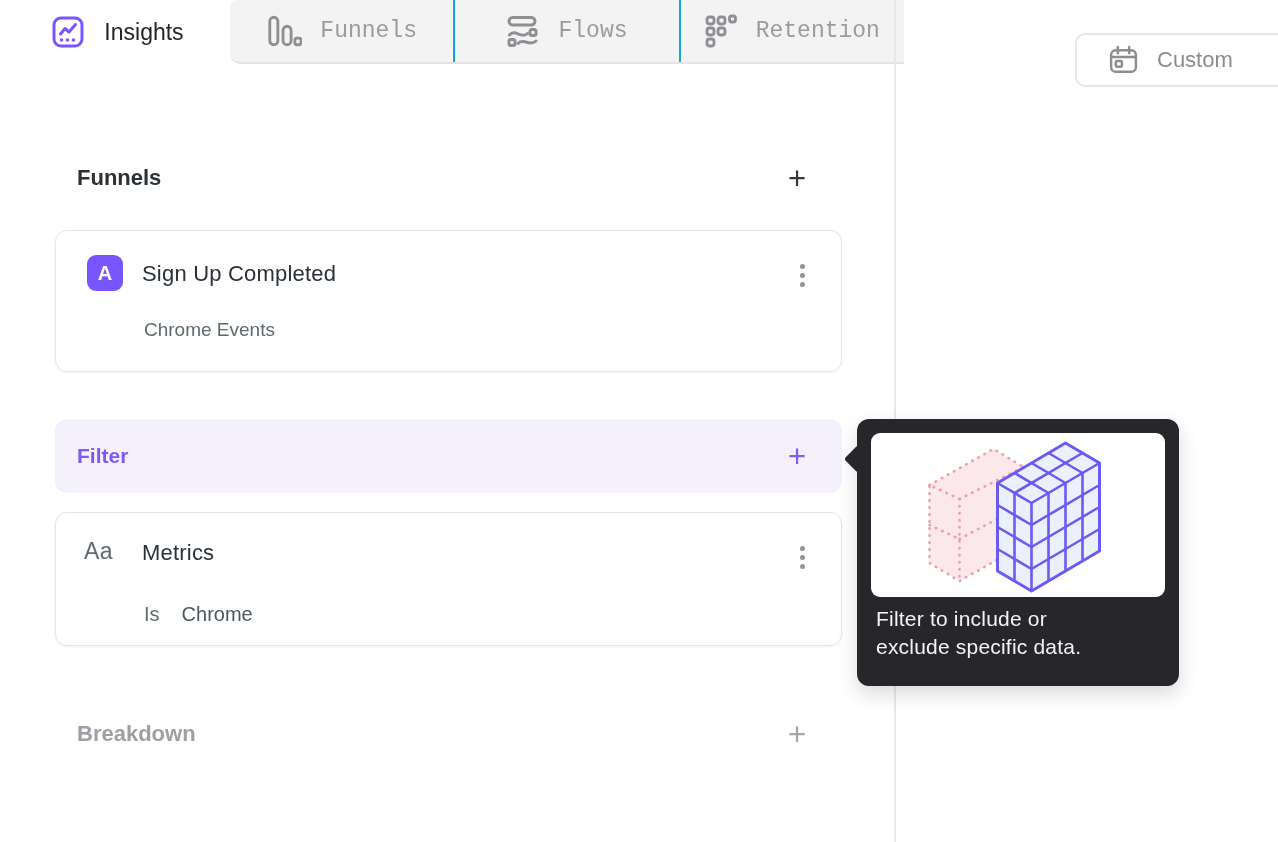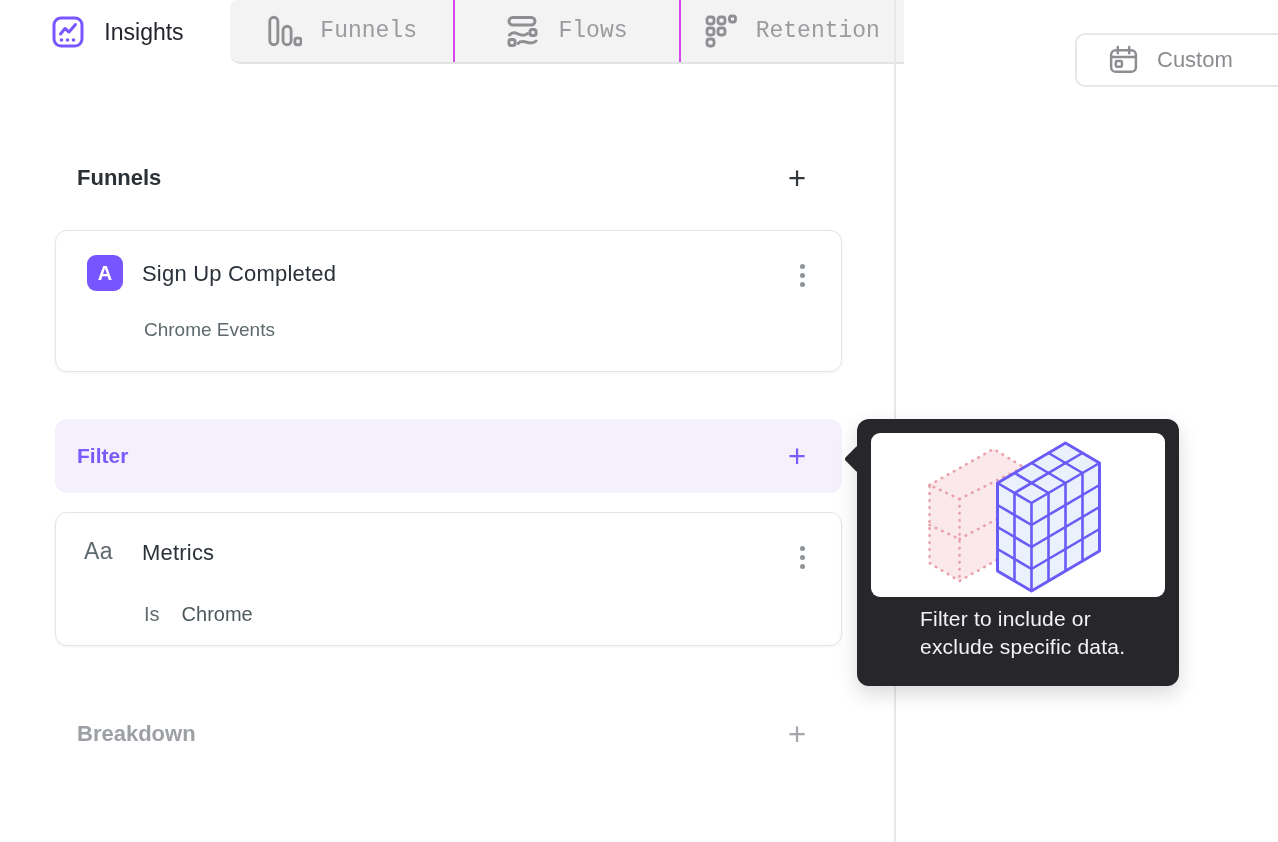--- a/index.html
+++ b/index.html
@@ -9,21 +9,21 @@
 
   
   .tabbar { position:absolute; left:8px; top:0; width:896px; height:64px; display:flex; }
   .tab { display:flex; align-items:center; justify-content:center; gap:18px;
          font-size:23px; cursor:pointer; }
   .tab.active { width:218px; background:#ffffff; color:#23252B; font-weight:500; }
   .tab-gray-group { flex:1; display:flex; margin-left:4px; background:#F3F3F4;
                     border-bottom:2px solid #E3E3E6;
                     border-radius:8px 0 0 10px;font-family:Liberation Mono, monospace; }
   .tab.gray { flex:1 1 0; color:#9B9B9F; font-weight:400; }
-  .tab.gray + .tab.gray { border-left:2px solid #d946ef; }
+  .tab.gray + .tab.gray { border-left:2px solid #0ea5e9; }
 
   
   .vdivider { position:absolute; left:894px; top:0; width:2px; height:842px; background:#E8E8EA; }
 
   
   .custom-btn { position:absolute; left:1075px; top:33px; width:232px; height:54px;
                 background:#fff; border:2px solid #E7E7E9; border-radius:10px;
                 display:flex; align-items:center; gap:17px; padding-left:30px;
                 color:#8C8C90; font-size:22px; cursor:pointer; }
 
@@ -76,21 +76,21 @@
 
   
   .tooltip { position:absolute; left:857px; top:419px; width:322px; height:267px;
              background:#26262B; border-radius:12px; box-shadow:0 8px 20px rgba(0,0,0,0.15);
              z-index:5; }
   .tooltip-arrow { position:absolute; left:-9px; top:30px; width:20px; height:20px;
                    background:#26262B; transform:rotate(45deg); border-radius:3px; }
   .tooltip-img { position:absolute; left:14px; top:14px; width:294px; height:164px;
                  background:#ffffff; border-radius:9px; overflow:hidden; }
   .tooltip-text { position:absolute; left:19px; top:186px; width:290px;
-                  color:#F3F3F4; font-size:21px; line-height:28px; letter-spacing:0.2px;margin-left:44px; }
+                  color:#F3F3F4; font-size:21px; line-height:28px; letter-spacing:0.2px; }
 
   .icon { display:inline-flex; flex:none; }
 </style>
 </head>
 <body>
 
 <div class="stage">
 
   <div class="tabbar">
     <div class="tab active">

